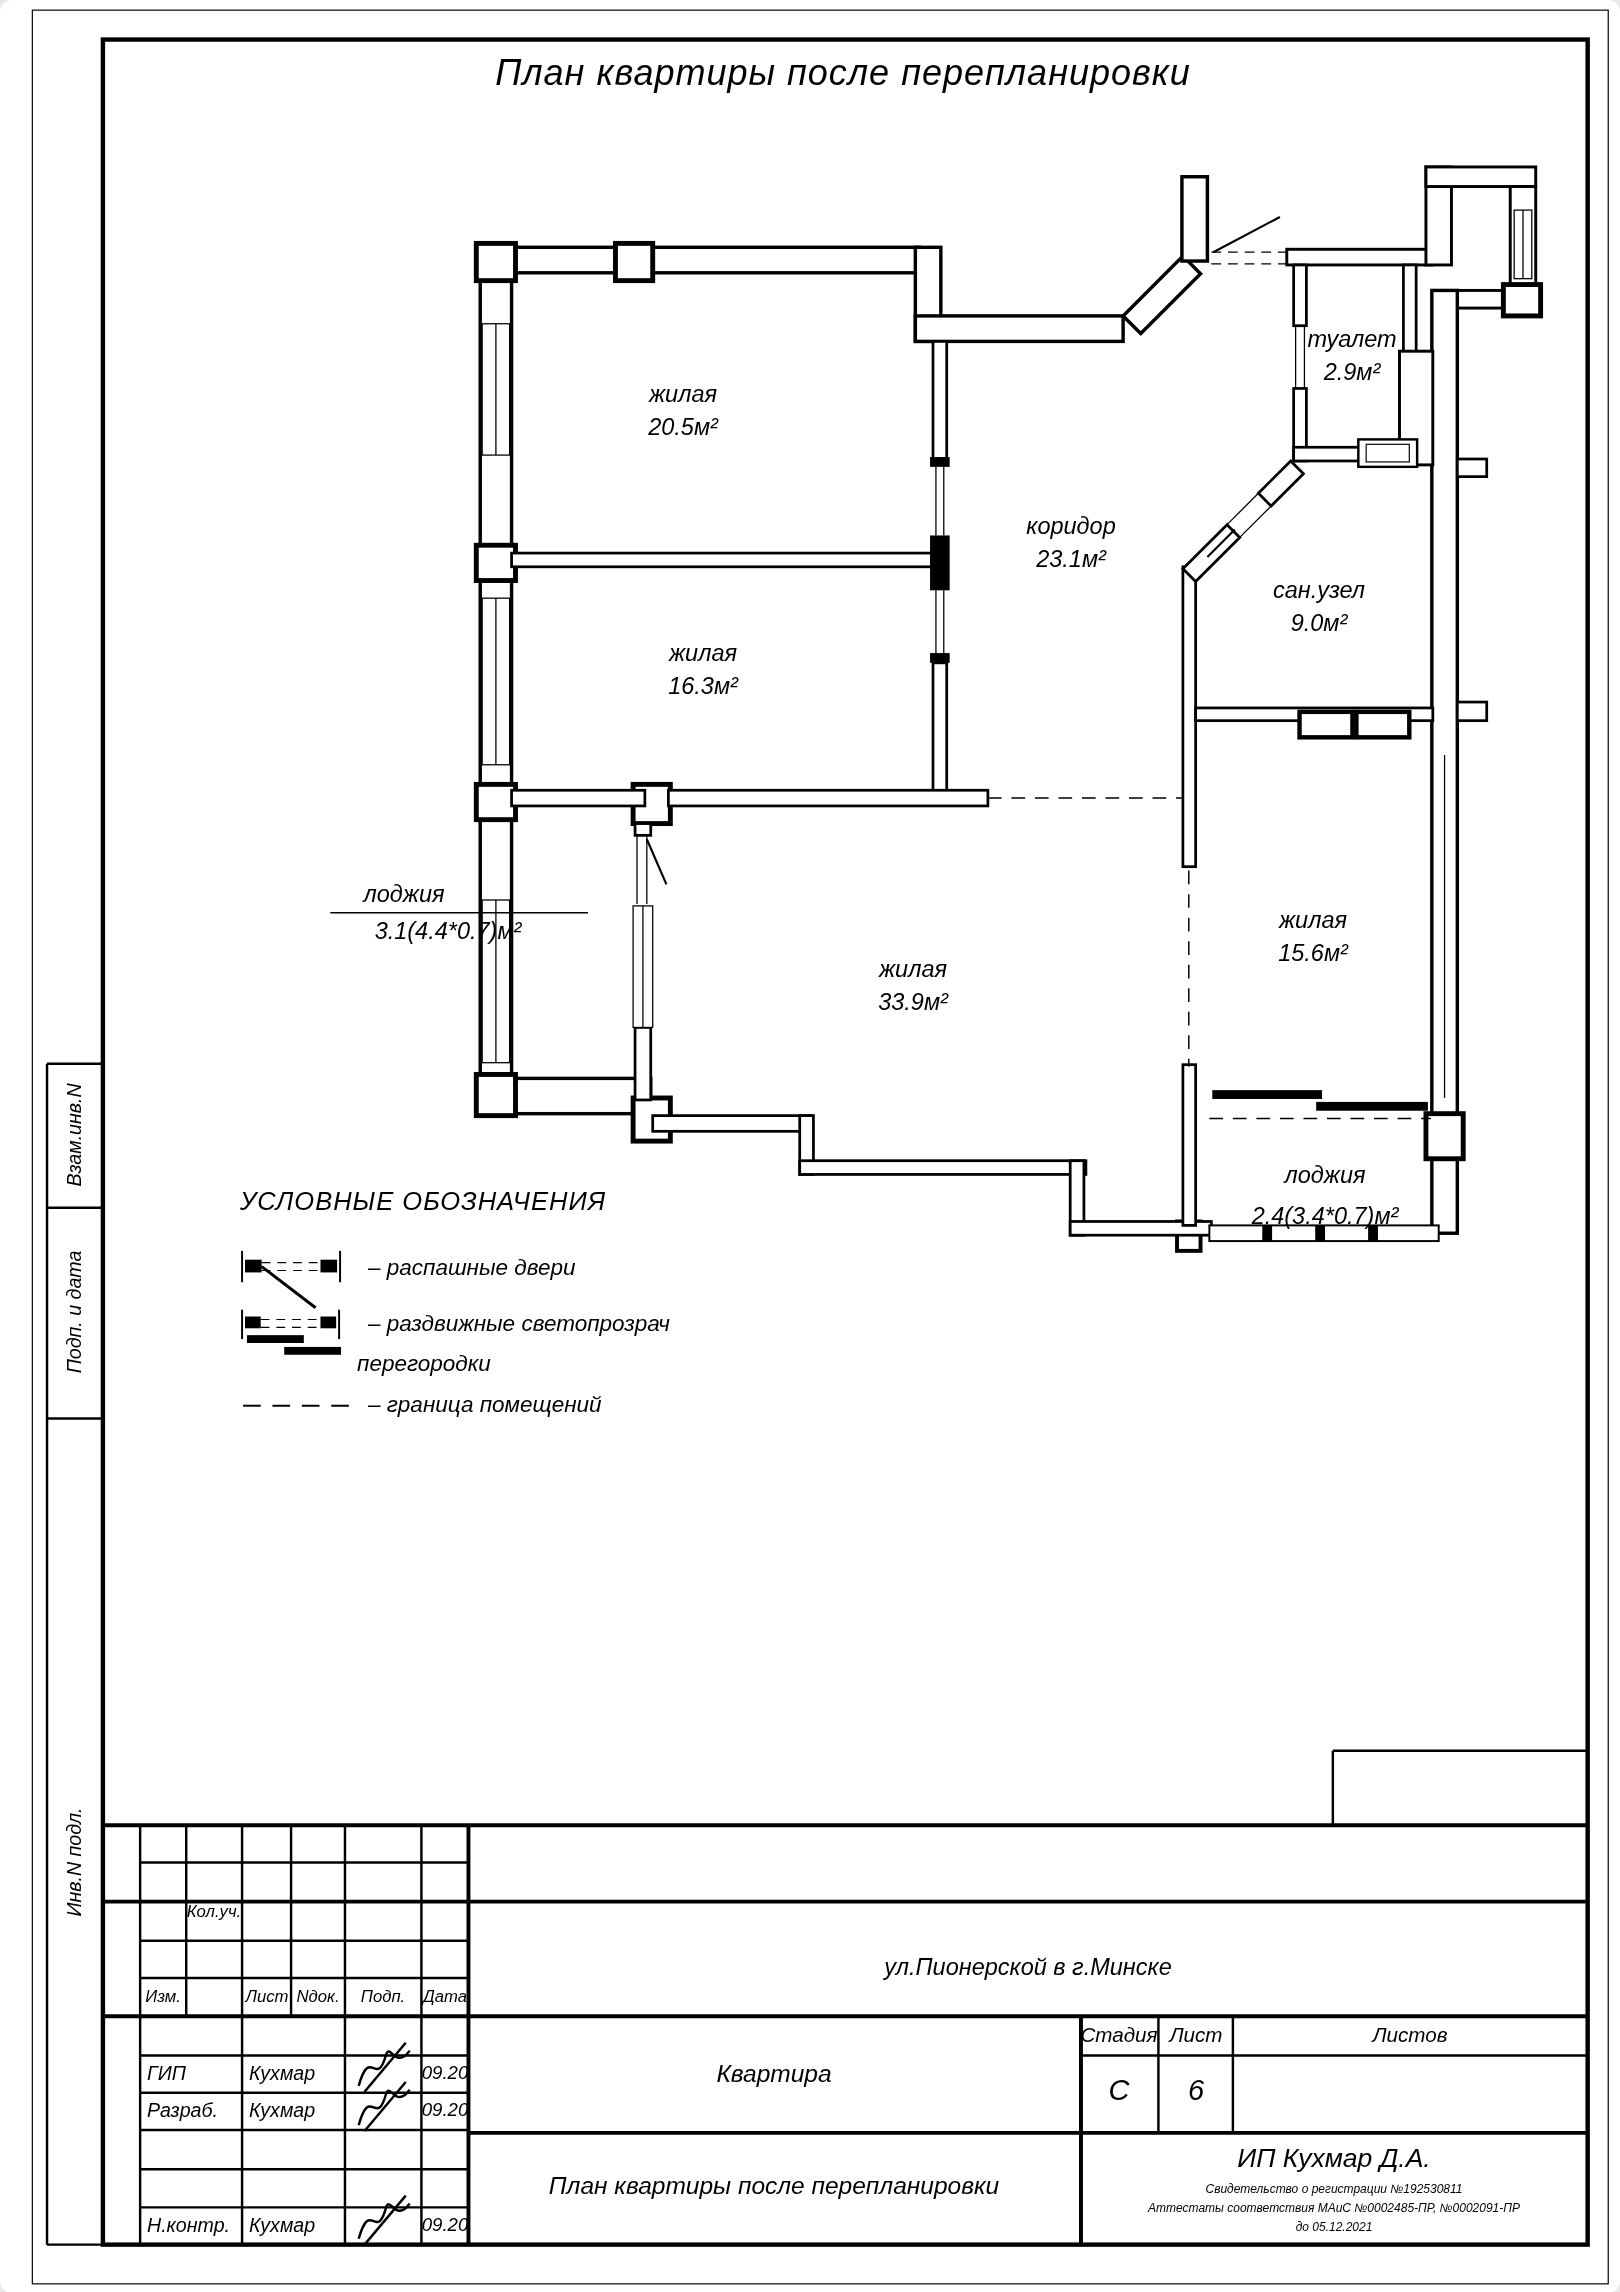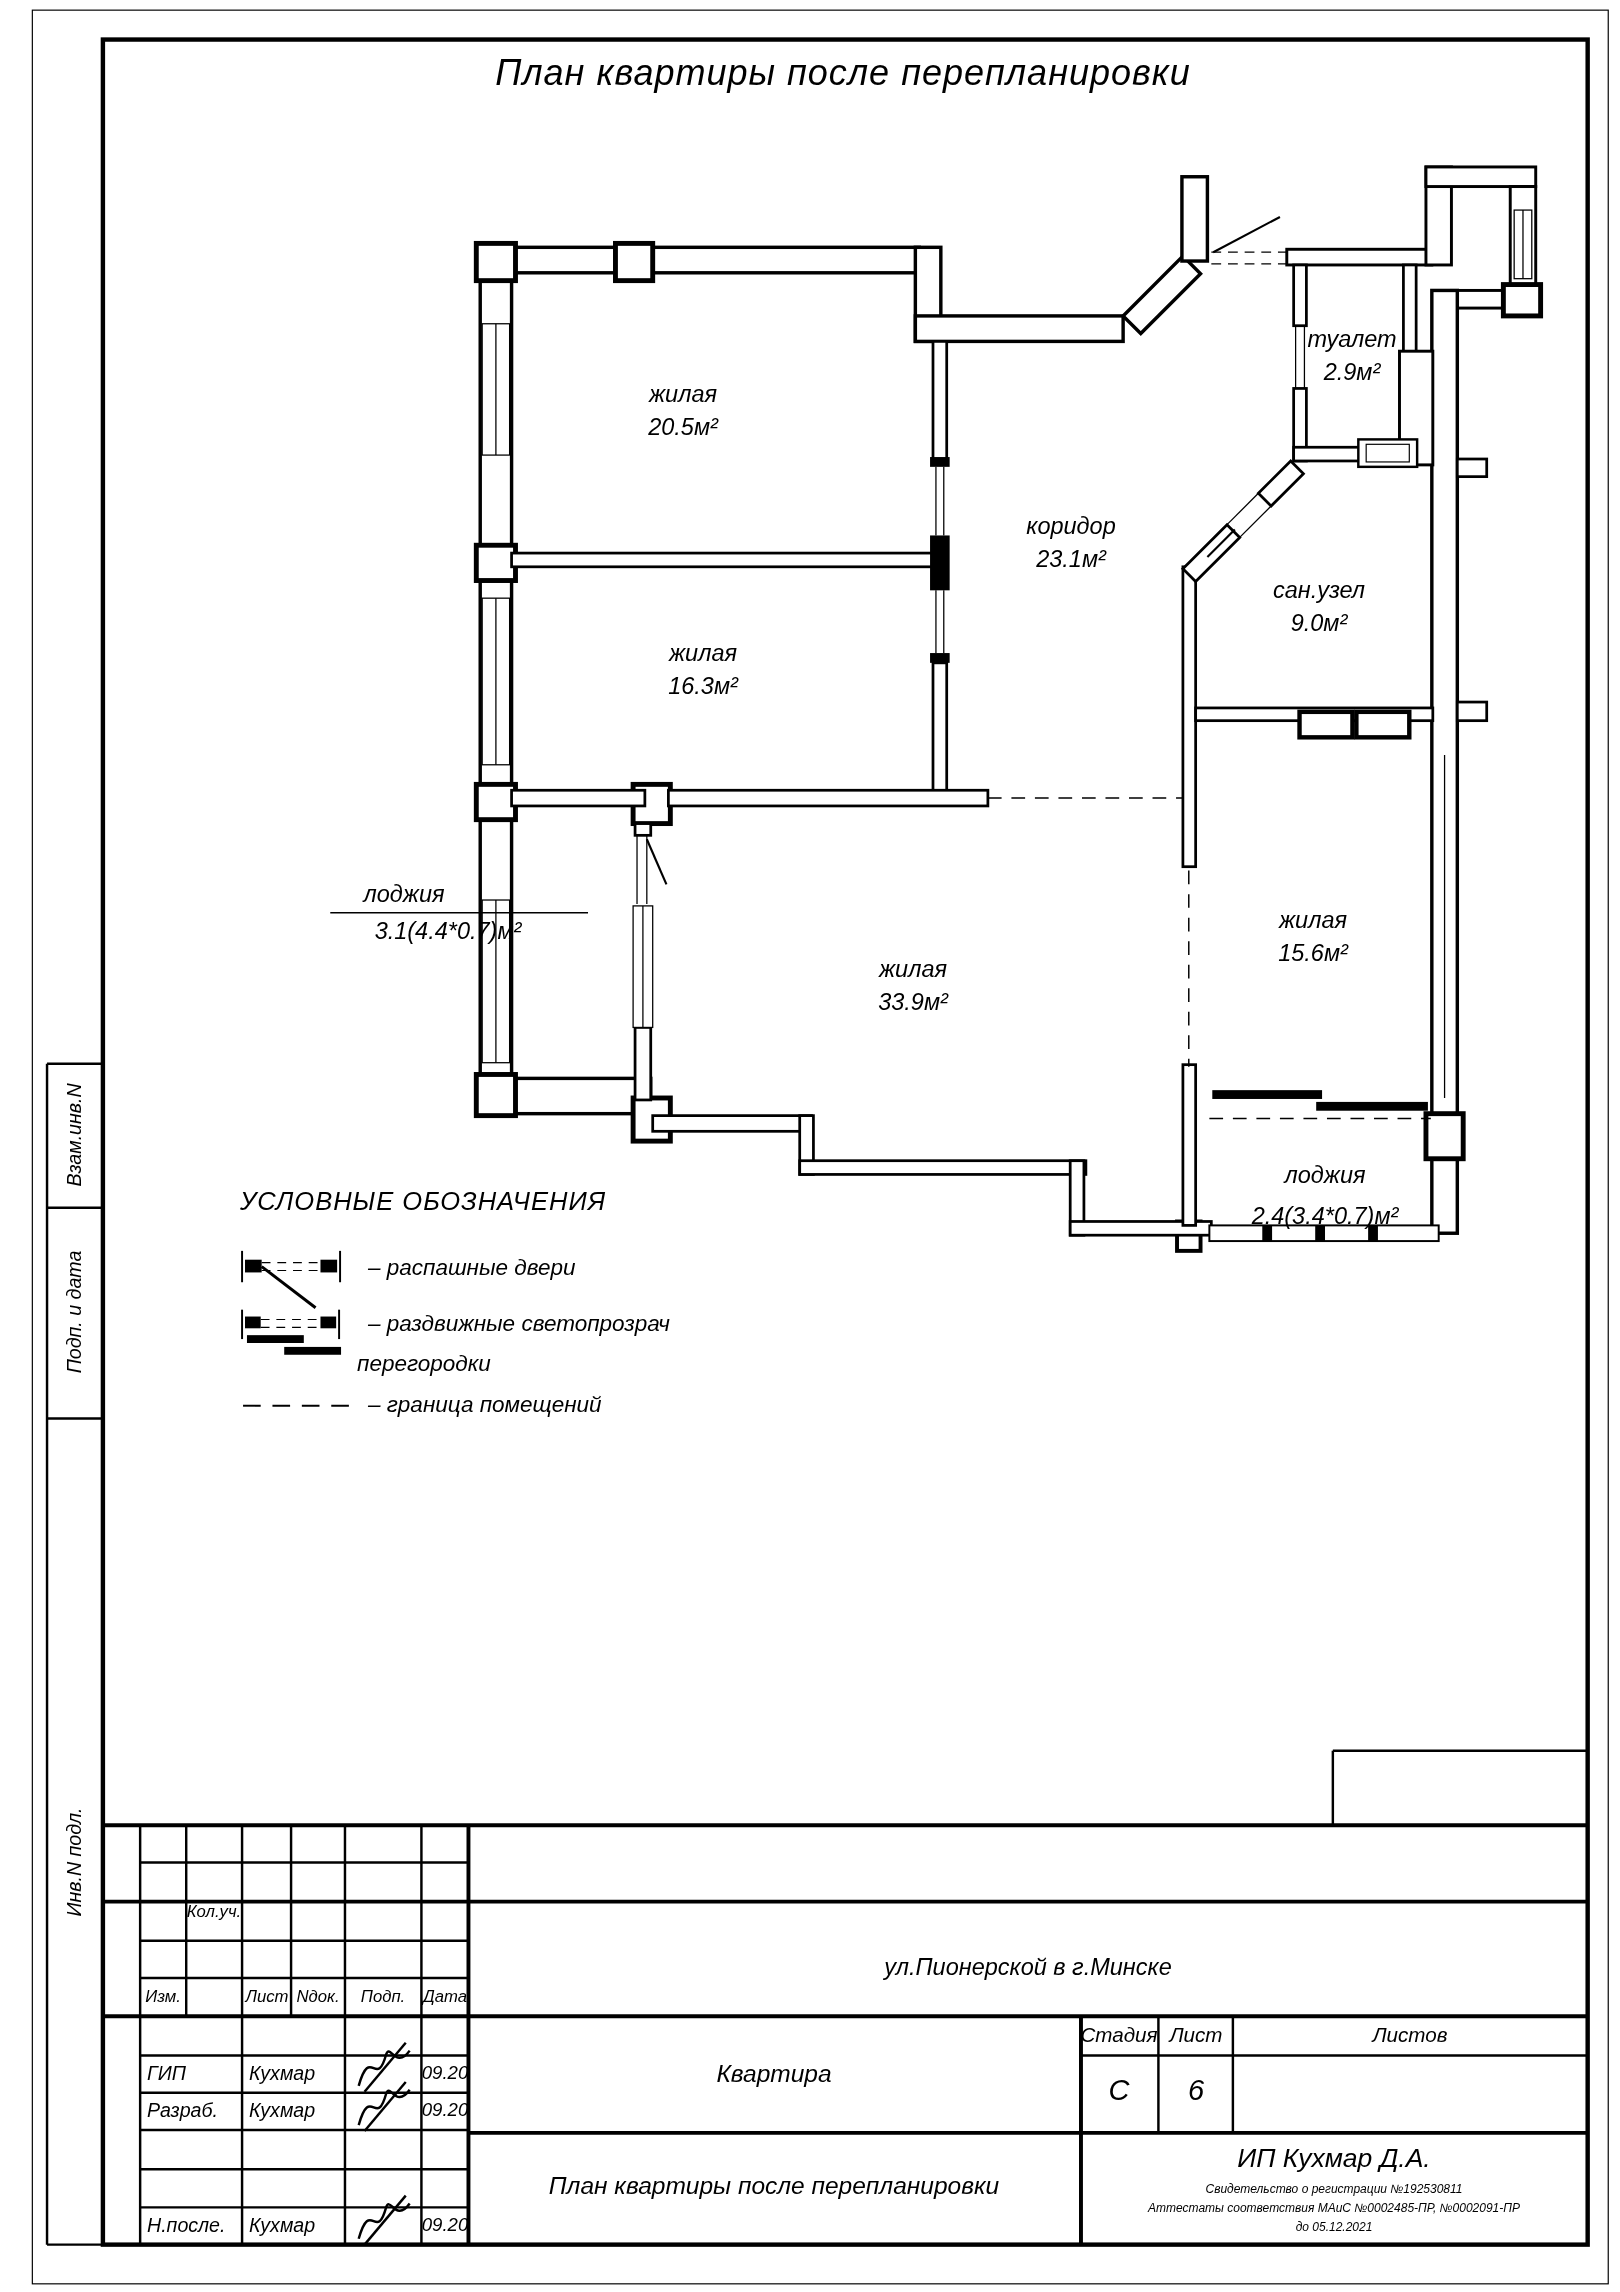--- a/index.html
+++ b/index.html
@@ -1,19 +1,20 @@
 <!DOCTYPE html>
 <html><head>
 <meta charset="utf-8">
 <style>
   html,body{margin:0;padding:0;background:#e8e8e8;}
   .sheet{
     position:relative;width:1620px;height:2293px;background:#ffffff;
     font-family:"Liberation Sans",sans-serif;font-style:italic;color:#000;
     overflow:hidden;
+    border-radius:12px;
   }
   svg{position:absolute;left:0;top:0;}
   .lbl{position:absolute;white-space:nowrap;line-height:1;}
   .c{transform:translateX(-50%);text-align:center;}
   .vert{transform:translate(-50%,-50%) rotate(-90deg);}
   .t-title{font-size:36px;letter-spacing:1px;}
   .room{position:absolute;text-align:center;transform:translateX(-50%);}
   .room div{font-size:23.5px;line-height:33px;}
   .legend-h{font-size:25.5px;letter-spacing:1px;}
   .legend-t{font-size:22.5px;}
@@ -295,21 +296,21 @@
   <div class="lbl c tb-s" style="left:445px;top:1989px">Дата</div>
 
   <div class="lbl" style="left:147px;top:2064px;font-size:19.6px">ГИП</div>
   <div class="lbl" style="left:249px;top:2064px;font-size:19.6px">Кухмар</div>
   <div class="lbl c" style="left:445px;top:2064px;font-size:18.6px">09.20</div>
 
   <div class="lbl" style="left:147px;top:2101px;font-size:19.6px">Разраб.</div>
   <div class="lbl" style="left:249px;top:2101px;font-size:19.6px">Кухмар</div>
   <div class="lbl c" style="left:445px;top:2101px;font-size:18.6px">09.20</div>
 
-  <div class="lbl" style="left:147px;top:2216px;font-size:19.6px">Н.после.</div>
+  <div class="lbl" style="left:147px;top:2216px;font-size:19.6px">Н.контр.</div>
   <div class="lbl" style="left:249px;top:2216px;font-size:19.6px">Кухмар</div>
   <div class="lbl c" style="left:445px;top:2216px;font-size:18.6px">09.20</div>
 
   <div class="lbl c tb-m" style="left:774px;top:2062px">Квартира</div>
 
   <div class="lbl c" style="left:1119px;top:2025px;font-size:20.6px">Стадия</div>
   <div class="lbl c" style="left:1196px;top:2025px;font-size:20.6px">Лист</div>
   <div class="lbl c" style="left:1410px;top:2025px;font-size:20.6px">Листов</div>
   <div class="lbl c tb-b" style="left:1119px;top:2076px">С</div>
   <div class="lbl c tb-b" style="left:1196px;top:2076px">6</div>

